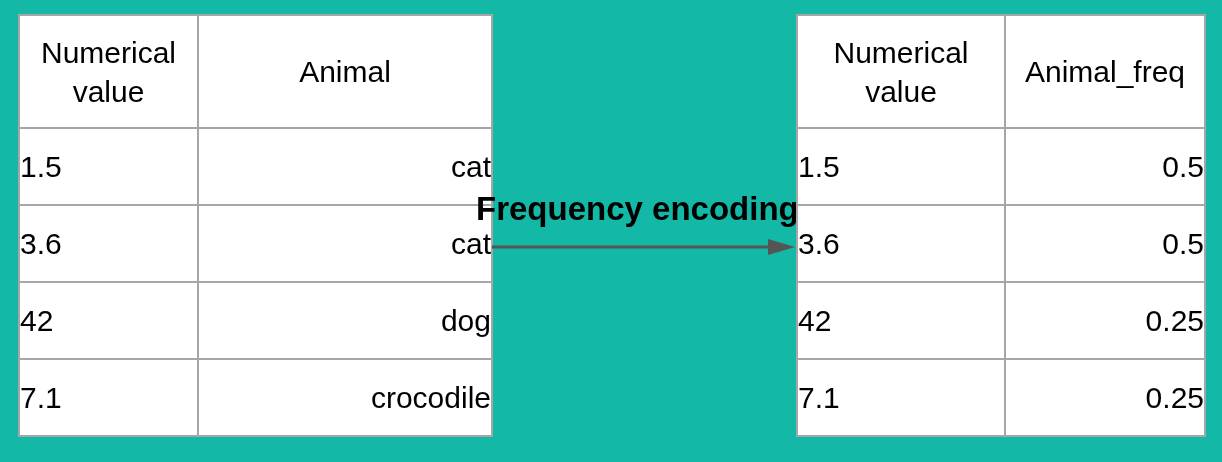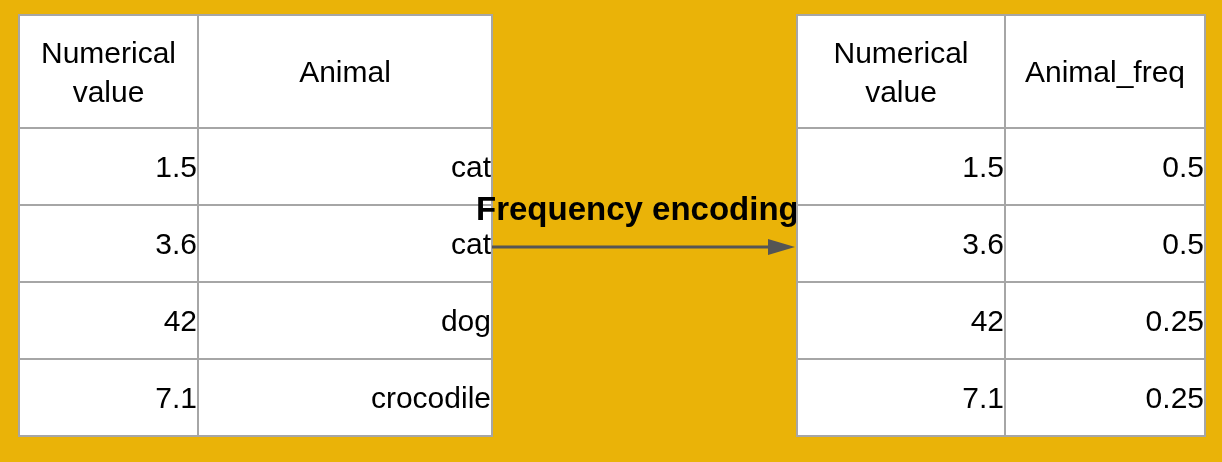--- a/index.html
+++ b/index.html
@@ -1,20 +1,20 @@
 <!DOCTYPE html>
 <html><head>
 <meta charset="utf-8">
 <style>
   html, body { margin: 0; padding: 0; background: #ffffff; }
   .canvas {
     position: relative;
     width: 1222px;
     height: 462px;
-    background: #eab308;
+    background: #14b8a6;
     font-family: "Liberation Sans", sans-serif;
     color: #000000;
     overflow: hidden;
   }
   table.tbl {
     position: absolute;
     border-collapse: collapse;
     table-layout: fixed;
   }
   .tbl th, .tbl td {
@@ -24,21 +24,21 @@
     vertical-align: middle;
     padding: 0;
     background: #ffffff;
   }
   #left-tbl  { left: 18px;  top: 14px; width: 473px; }
   #right-tbl { left: 796px; top: 14px; width: 408px; }
   .tbl thead tr { height: 113px; }
   .tbl tbody tr { height: 77px; }
   .tbl th { text-align: center; }
   .hwrap { display: inline-block; width: 150px; line-height: 39px; }
-  td.num { text-align: right; }
+  td.num { text-align: left; }
   td.txt { text-align: right; padding-left: 14px; }
   .arrow-label {
     position: absolute;
     left: 476px;
     top: 192px;
     width: 335px;
     font-weight: bold;
     font-size: 33px;
     line-height: 34px;
     white-space: nowrap;

